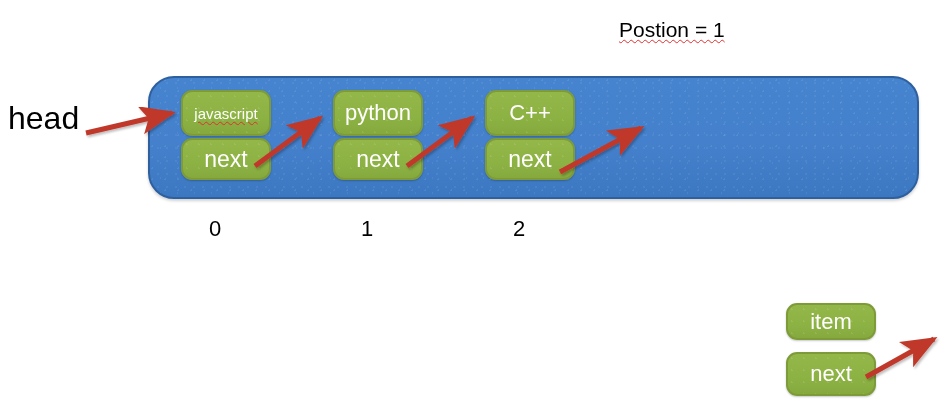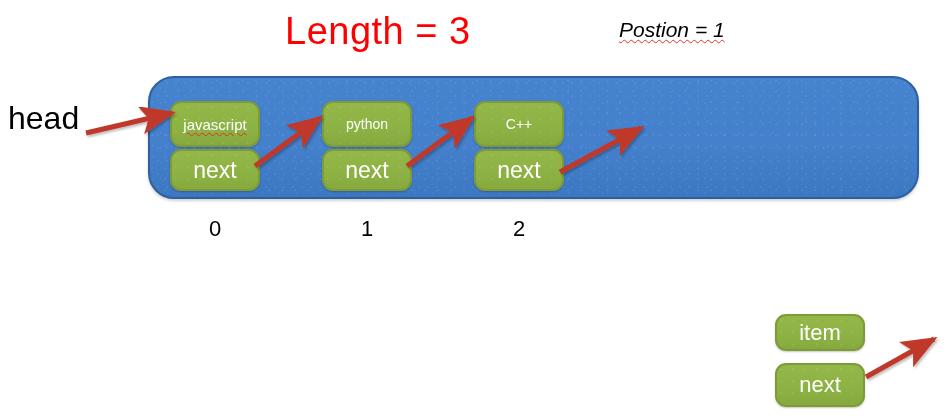--- a/index.html
+++ b/index.html
@@ -27,21 +27,20 @@
     white-space: nowrap;
     letter-spacing: 0.5px;
   }
   #position-label {
     position: absolute;
     left: 619px;
     top: 18px;
     font-size: 21px;
     color: #000000;
     white-space: nowrap;
-    font-style: italic;
   }
   .spell-underline {
     text-decoration: underline;
     text-decoration-color: #e03030;
     text-decoration-style: wavy;
     text-decoration-thickness: 1px;
     text-underline-offset: 2px;
   }
 
   
@@ -59,38 +58,37 @@
     background-size: 13px 11px, 17px 15px, 9px 13px, 100% 100%;
     border: 2px solid #2e5f9e;
     border-radius: 26px;
     box-shadow: 0 2px 3px rgba(0,0,0,0.18);
   }
 
   
   .node { position: absolute; }
   .cell {
     position: absolute;
-    left: 0;
+    left: 11px;
     width: 90px;
     background:
       radial-gradient(circle at 30% 35%, rgba(255,255,255,0.10) 0 1px, transparent 1px),
       linear-gradient(180deg, #93b748 0%, #8db244 60%, #85a93d 100%);
     background-size: 12px 12px, 100% 100%;
     border: 2px solid #7d9b39;
     border-radius: 11px;
     color: #ffffff;
     display: flex;
     align-items: center;
     justify-content: center;
     font-size: 20px;
     box-shadow: 0 1px 2px rgba(0,0,0,0.22);
     box-sizing: border-box;
-    margin-top: 11px;
   }
-  .cell-value { top: 0; height: 46px; font-size: 14px; }
+  .cell-value { top: 0; height: 46px; font-size: 22px; }
   .cell-next  { top: 48px; height: 42px; font-size: 23px; }
   .cell-small { font-size: 15px; }
 
   
   .index-label {
     position: absolute;
     top: 216px;
     width: 90px;
     text-align: center;
     font-size: 22px;
@@ -126,21 +124,20 @@
     left: 0; top: 0;
     width: 948px; height: 418px;
     pointer-events: none;
   }
 </style>
 </head>
 <body>
 
 <div id="canvas">
 
-  <div id="length-label">Length = 3</div>
 
   <div id="position-label">
     <span class="spell-underline">Postion = 1</span>
   </div>
 
   <div id="list-panel"></div>
 
   <div id="head-label">head</div>
 
 

